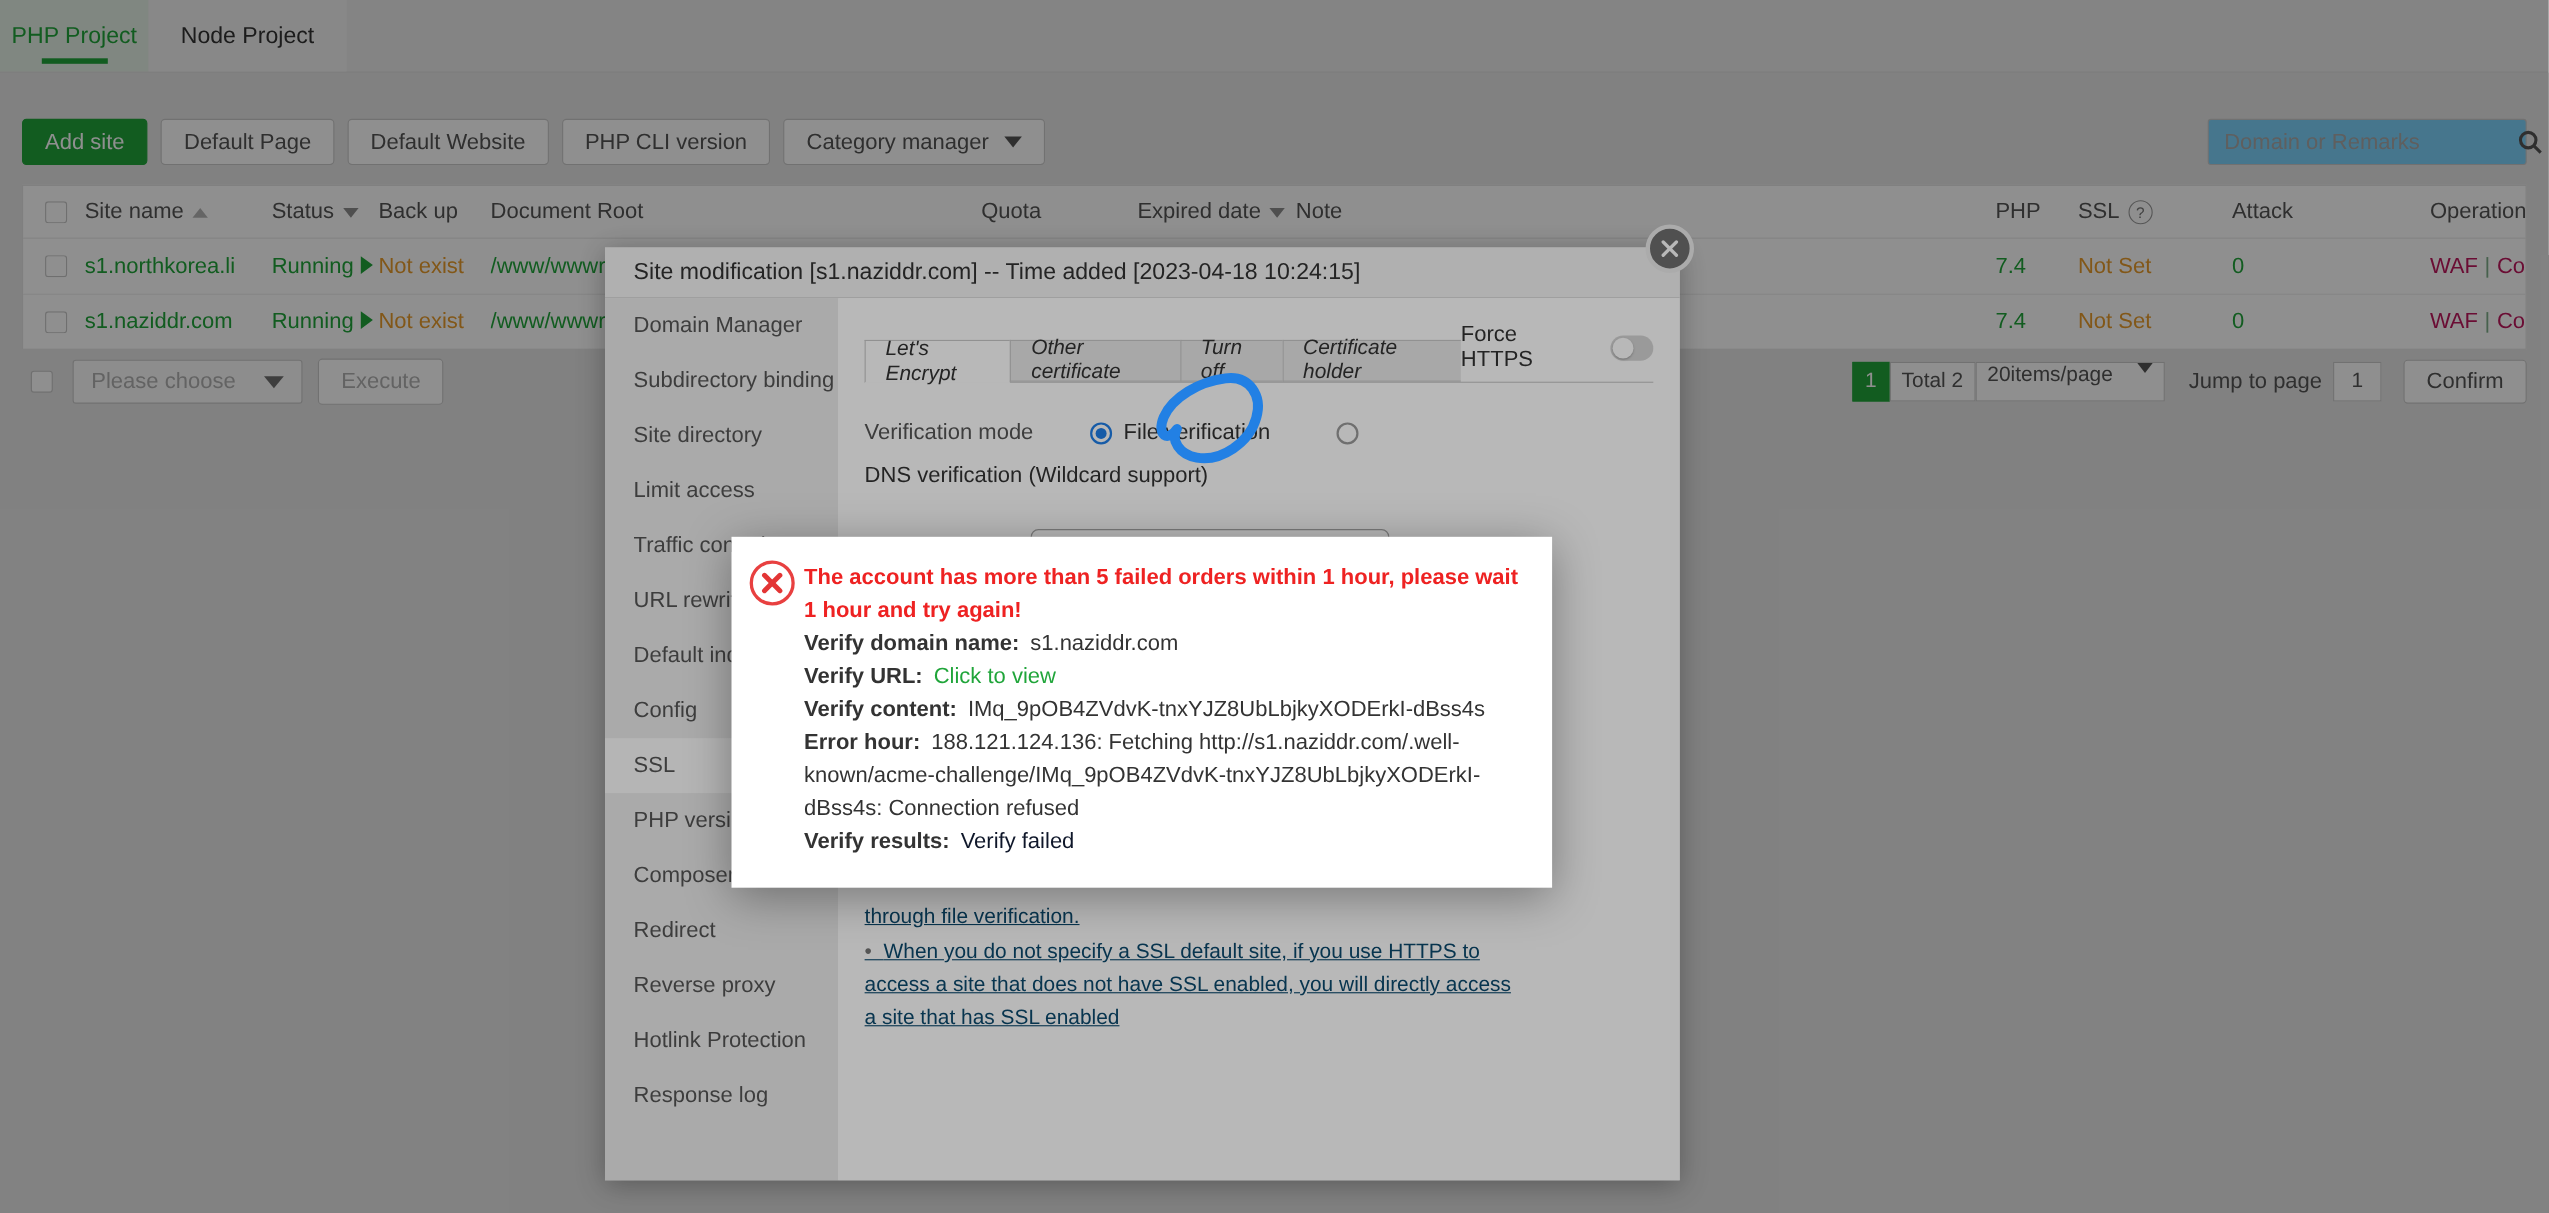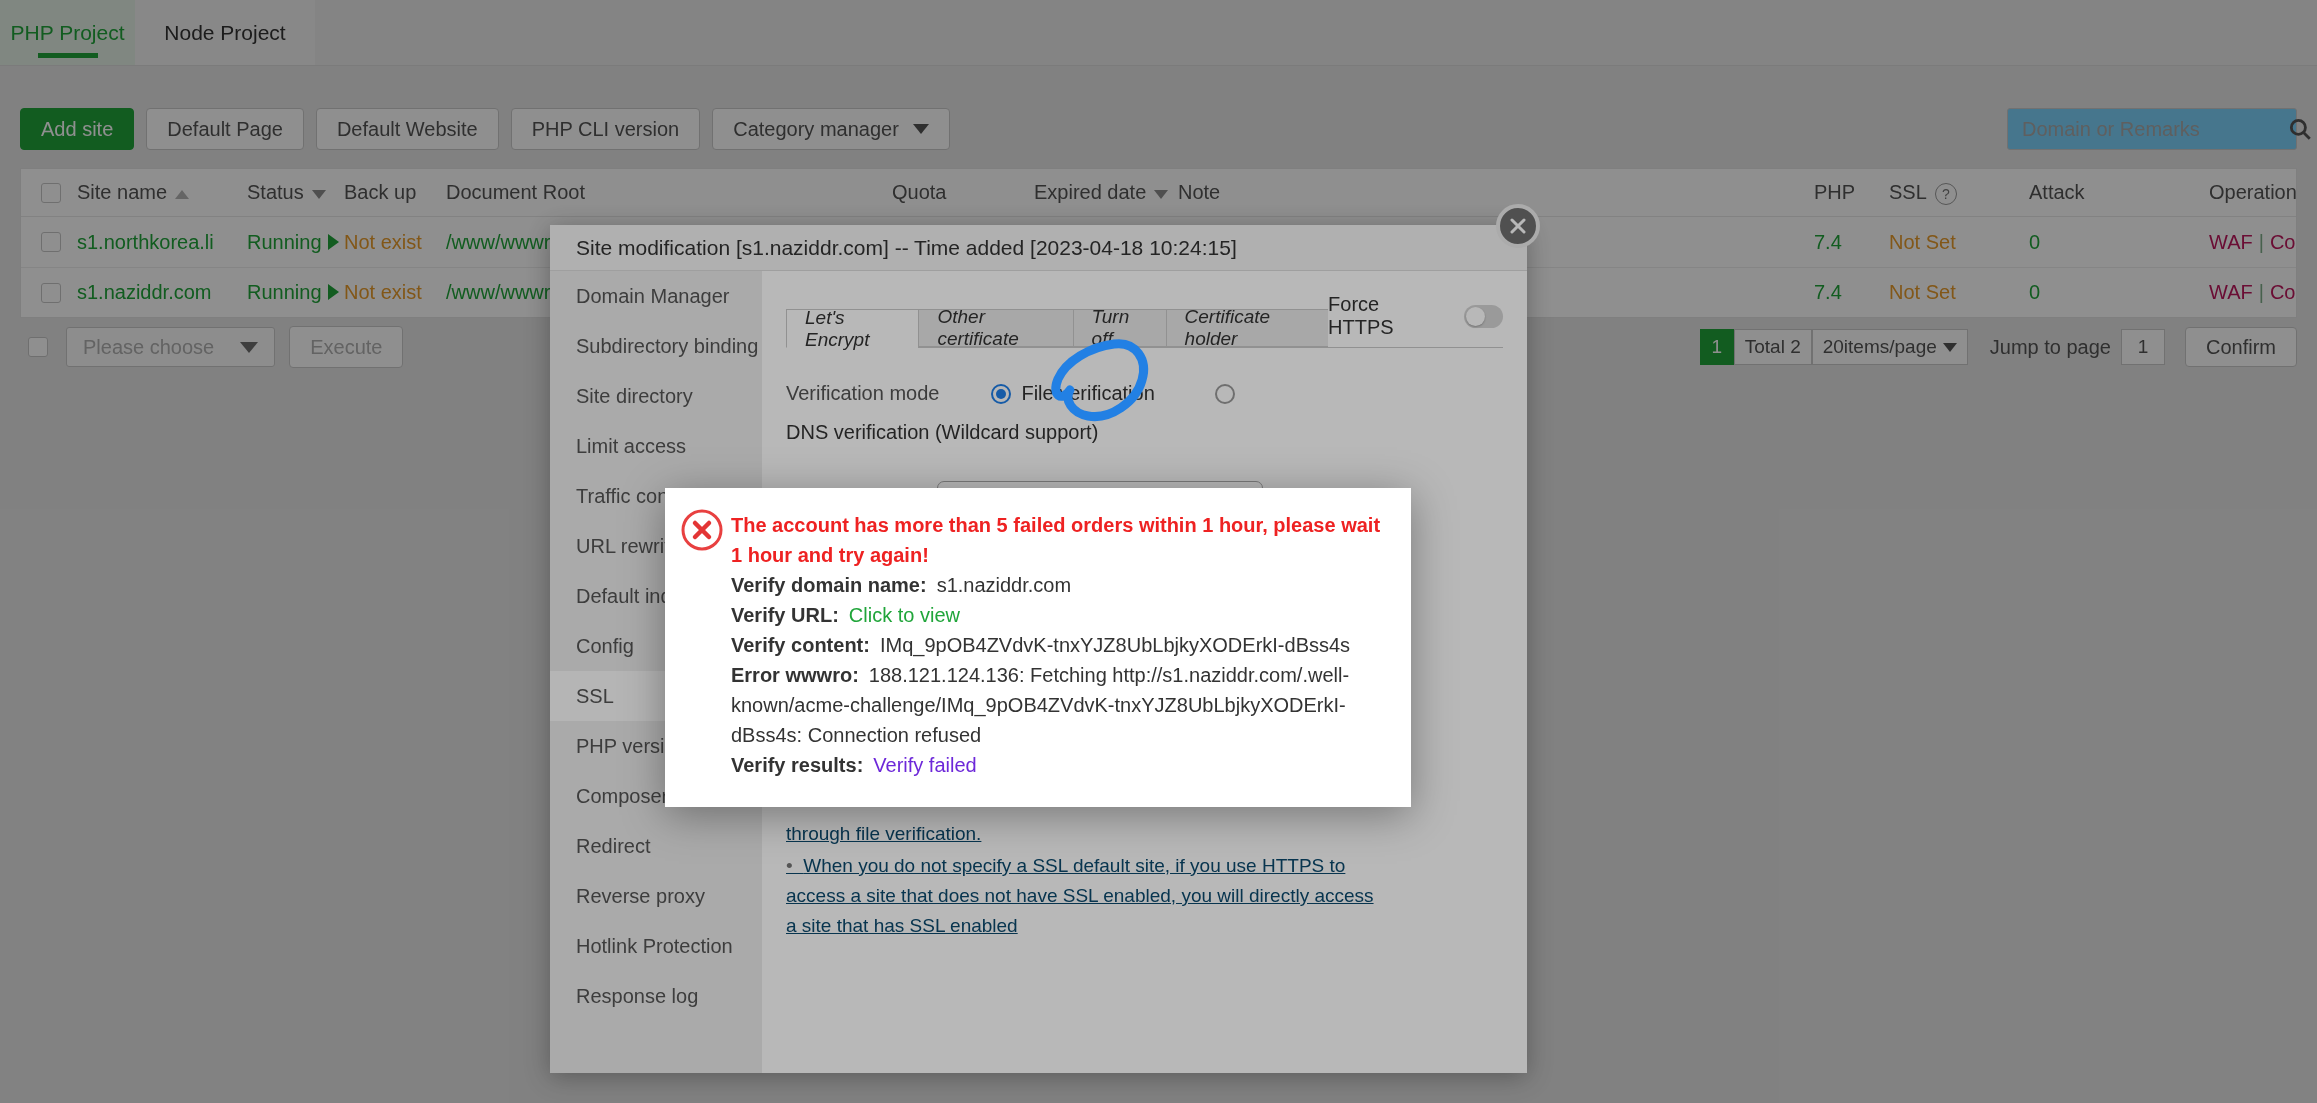--- a/index.html
+++ b/index.html
@@ -49,21 +49,21 @@
   .opsep { color:#7fae89; padding:0 6px; }
 
   
   .bottombar { margin:8px 20px 0 20px; display:flex; align-items:center; }
   .fakeselect { height:40px; border:1px solid #c9c9c9; border-radius:3px; background:#fbfbfb; color:#b0b0b0; font-size:20px; display:inline-flex; align-items:center; padding:0 16px; margin-left:18px; cursor:pointer; }
   .fakeselect .caret-down { margin-left:26px; width:0; height:0; border-left:9px solid transparent; border-right:9px solid transparent; border-top:11px solid #6f6f6f; }
   .btn.disabled { color:#b0b0b0; }
   .pager { margin-left:auto; display:flex; align-items:center; gap:10px; }
   .pagebox { min-width:34px; height:36px; display:inline-flex; align-items:center; justify-content:center; font-size:19px; border:1px solid #c9c9c9; background:#fff; color:#555; padding:0 10px; cursor:pointer; }
   .pagebox.current { background:#20a53a; border-color:#20a53a; color:#fff; }
-  .perpage { display:inline-flex; align-items:center; gap:6px; }
+  .perpage { display:inline-flex; align-items:flex-start; gap:22px; }
   .perpage .caret-small { width:0; height:0; border-left:7px solid transparent; border-right:7px solid transparent; border-top:9px solid #555; }
   .jumplabel { font-size:20px; color:#555; margin-left:12px; }
   .jumpinput { width:44px; height:36px; border:1px solid #c9c9c9; text-align:center; font-size:19px; color:#555; background:#fff; outline:none; }
   .btn.confirm { margin:0 0 0 10px; height:40px; }
 
   
   .overlay { position:absolute; inset:0; }
   .overlay1 { background:rgba(0,0,0,0.22); z-index:100; }
   .overlay2 { background:rgba(0,0,0,0.28); z-index:300; }
 
@@ -100,21 +100,21 @@
   .m-notes .bullet { margin-top:2px; }
   .m-notes .bullet::before { content:"\2022\00a0\00a0"; color:#777; }
 
   
   .popup { position:absolute; left:665px; top:488px; width:746px; height:319px; background:#fff; z-index:400; box-shadow:0 8px 40px rgba(0,0,0,0.35); }
   .err-icon { position:absolute; left:15px; top:20px; }
   .popup-text { position:absolute; left:66px; top:22px; width:664px; font-size:20px; line-height:30px; color:#333; }
   .popup-text .errline { color:#ee2222; font-weight:bold; }
   .plabel { font-weight:bold; color:#333; margin-right:10px; }
   .pgreen { color:#20a53a; cursor:pointer; }
-  .pred { color:#6d28d9; }
+  .pred { color:#0f172a; }
 
   
   .annotation { position:absolute; left:1038px; top:336px; z-index:500; pointer-events:none; }
 </style>
 </head>
 <body>
 
 <div class="page">
 
   <div class="tabstrip">
@@ -276,20 +276,20 @@
   <svg class="err-icon" width="44" height="44" viewBox="0 0 44 44" fill="none">
     <circle cx="22" cy="22" r="19" stroke="#e84040" stroke-width="3"></circle>
     <line x1="15" y1="15" x2="29" y2="29" stroke="#e33535" stroke-width="4.5" stroke-linecap="round"></line>
     <line x1="29" y1="15" x2="15" y2="29" stroke="#e33535" stroke-width="4.5" stroke-linecap="round"></line>
   </svg>
   <div class="popup-text">
     <div class="errline">The account has more than 5 failed orders within 1 hour, please wait 1 hour and try again!</div>
     <div><span class="plabel">Verify domain name:</span><span>s1.naziddr.com</span></div>
     <div><span class="plabel">Verify URL:</span><span class="pgreen">Click to view</span></div>
     <div><span class="plabel">Verify content:</span><span>IMq_9pOB4ZVdvK-tnxYJZ8UbLbjkyXODErkI-dBss4s</span></div>
-    <div><span class="plabel">Error wwwro:</span><span>188.121.124.136: Fetching http://s1.naziddr.com/.well-known/acme-challenge/IMq_9pOB4ZVdvK-tnxYJZ8UbLbjkyXODErkI-dBss4s: Connection refused</span></div>
+    <div><span class="plabel">Error hour:</span><span>188.121.124.136: Fetching http://s1.naziddr.com/.well-known/acme-challenge/IMq_9pOB4ZVdvK-tnxYJZ8UbLbjkyXODErkI-dBss4s: Connection refused</span></div>
     <div><span class="plabel">Verify results:</span><span class="pred">Verify failed</span></div>
   </div>
 </div>
 
 <svg class="annotation" width="118" height="94" viewBox="0 0 118 94" fill="none">
   <path d="M 76,8 C 98,5 110,24 104,44 C 98,66 72,84 50,80 C 34,77 26,64 32,54 C 24,66 13,60 20,43 C 28,25 52,11 76,8" stroke="#2280e4" stroke-width="9" stroke-linecap="round" stroke-linejoin="round"></path>
 </svg>
 
 </body></html>

